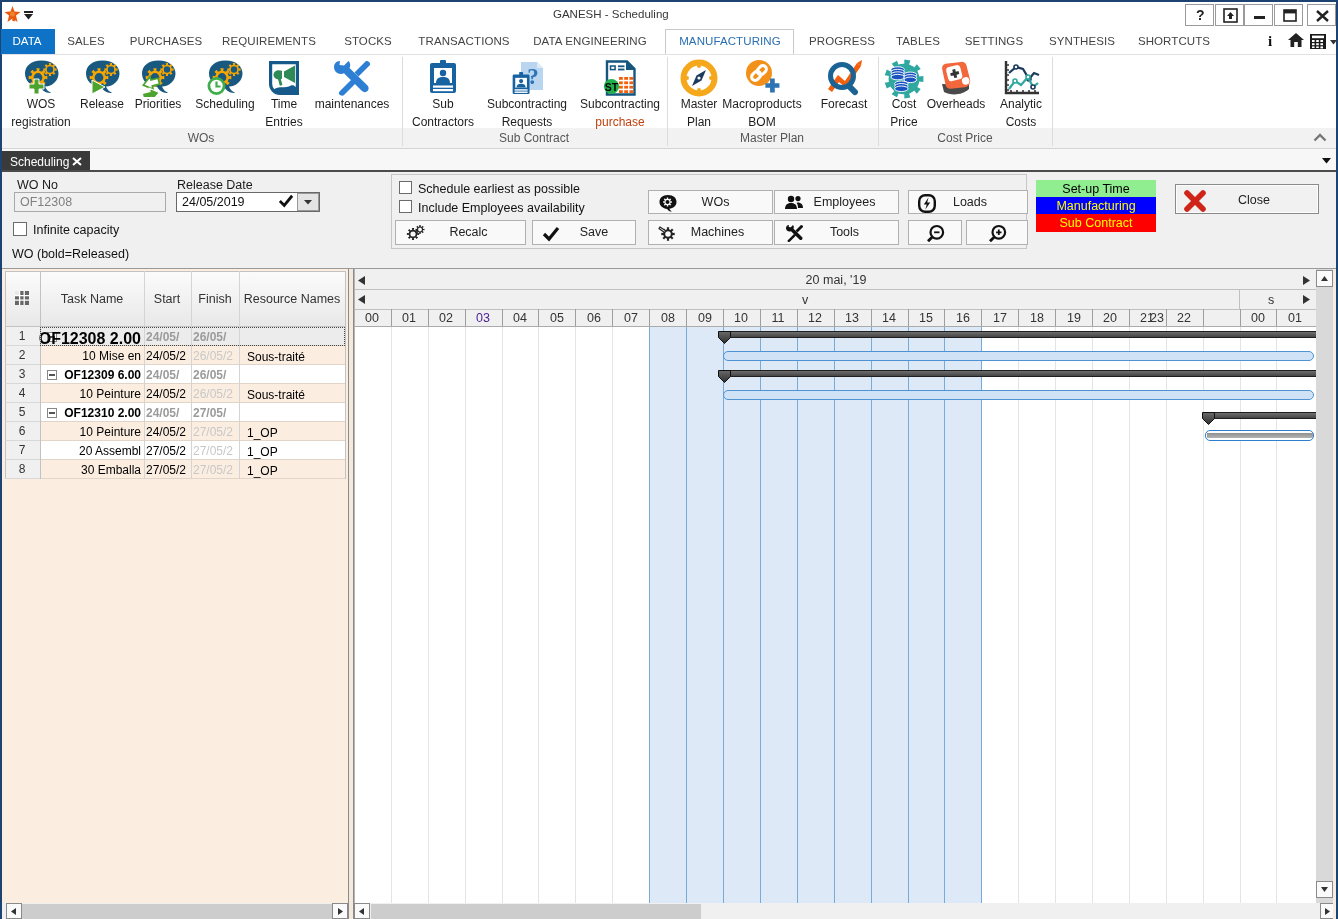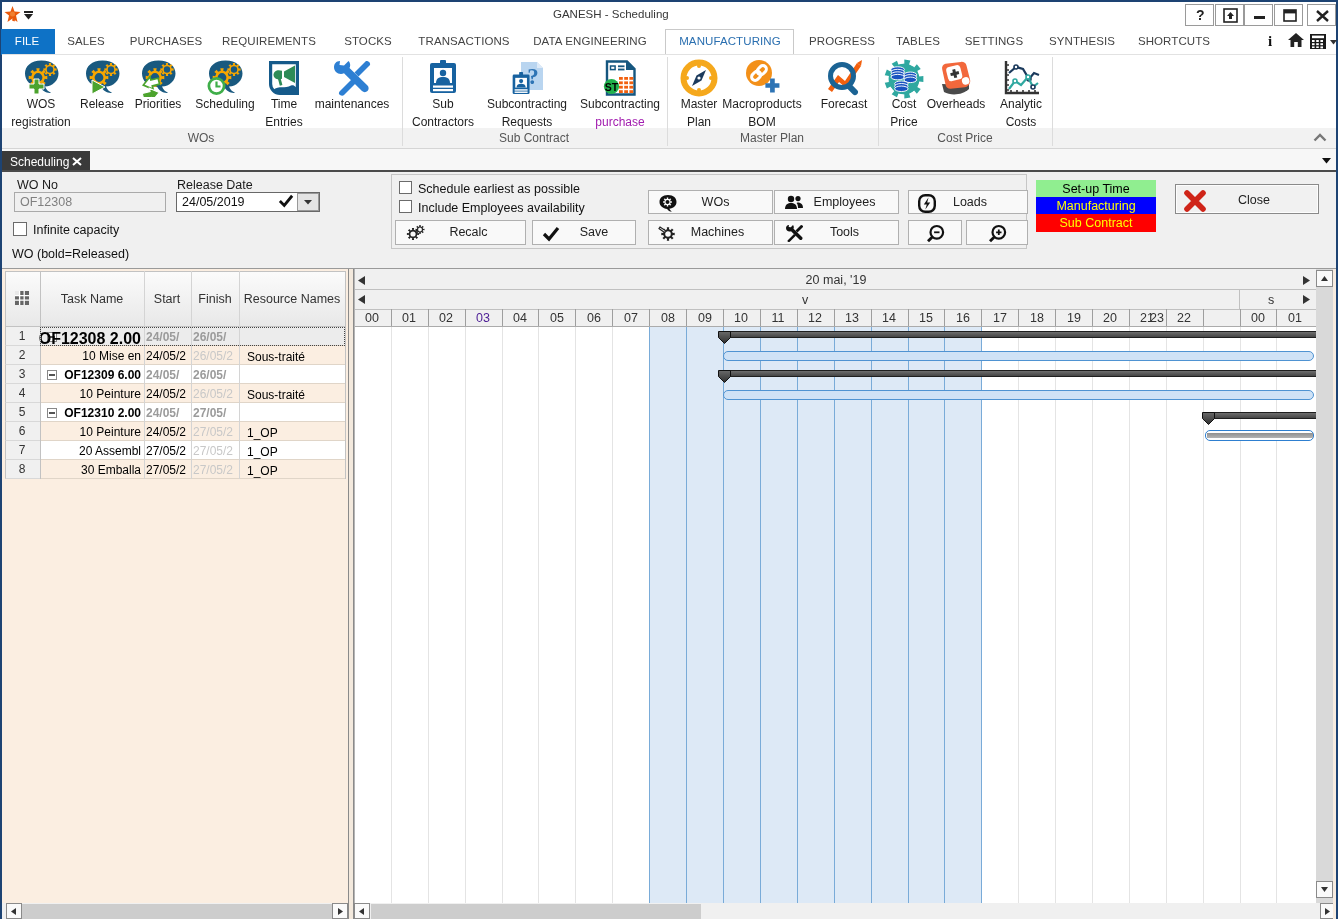--- a/index.html
+++ b/index.html
@@ -45,21 +45,21 @@
       </svg>
     </div>
 <div class="a" style="left:1307px;top:4px;width:29px;height:22px;background:#fff;border:1px solid #9a9a9a;">
       <svg class="a" style="left:8px;top:5px" width="13" height="12" viewBox="0 0 13 12">
         <path d="M1 1 L12 11 M12 1 L1 11" stroke="#222" stroke-width="2.4"></path>
       </svg>
     </div>
 
 <div class="a" style="left:2px;top:28px;width:1334px;height:27px;background:#fff;"></div>
 <div class="a" style="left:1px;top:29px;width:54px;height:26px;background:#0e72c6;"></div>
-<div class="txt" style="left:27px;top:35px;transform:translateX(-50%);font-size:11.5px;color:#fff;">FILE</div>
+<div class="txt" style="left:27px;top:35px;transform:translateX(-50%);font-size:11.5px;color:#fff;">DATA</div>
 
 <div class="txt" style="left:86px;top:35px;transform:translateX(-50%);font-size:11.5px;color:#444;letter-spacing:0.1px;">SALES</div>
 <div class="txt" style="left:166px;top:35px;transform:translateX(-50%);font-size:11.5px;color:#444;letter-spacing:0.1px;">PURCHASES</div>
 <div class="txt" style="left:269px;top:35px;transform:translateX(-50%);font-size:11.5px;color:#444;letter-spacing:0.1px;">REQUIREMENTS</div>
 <div class="txt" style="left:368px;top:35px;transform:translateX(-50%);font-size:11.5px;color:#444;letter-spacing:0.1px;">STOCKS</div>
 <div class="txt" style="left:464px;top:35px;transform:translateX(-50%);font-size:11.5px;color:#444;letter-spacing:0.1px;">TRANSACTIONS</div>
 <div class="txt" style="left:590px;top:35px;transform:translateX(-50%);font-size:11.5px;color:#444;letter-spacing:0.1px;">DATA ENGINEERING</div>
 <div class="txt" style="left:842px;top:35px;transform:translateX(-50%);font-size:11.5px;color:#444;letter-spacing:0.1px;">PROGRESS</div>
 <div class="txt" style="left:918px;top:35px;transform:translateX(-50%);font-size:11.5px;color:#444;letter-spacing:0.1px;">TABLES</div>
 <div class="txt" style="left:994px;top:35px;transform:translateX(-50%);font-size:11.5px;color:#444;letter-spacing:0.1px;">SETTINGS</div>
@@ -198,21 +198,21 @@
         <rect x="16.0" y="26.8" width="3.8" height="2.8" fill="#f2600e"></rect>
         <rect x="21.2" y="26.8" width="3.8" height="2.8" fill="#f2600e"></rect>
         <rect x="26.4" y="26.8" width="3.8" height="2.8" fill="#f2600e"></rect>
         <rect x="16.0" y="31.200000000000003" width="3.8" height="2.8" fill="#f2600e"></rect>
         <rect x="21.2" y="31.200000000000003" width="3.8" height="2.8" fill="#f2600e"></rect>
         <rect x="26.4" y="31.200000000000003" width="3.8" height="2.8" fill="#f2600e"></rect>
 <circle cx="8.5" cy="27.5" r="7.6" fill="#21b14c"></circle>
 <text x="8.5" y="31.5" text-anchor="middle" font-family="Liberation Sans" font-size="10.5" font-weight="bold" fill="#000">ST</text>
 </svg></div>
     <div class="txt" style="left:620px;top:97px;transform:translateX(-50%);font-size:12px;color:#1e1e1e;">Subcontracting</div>
-    <div class="txt" style="left:620px;top:115px;transform:translateX(-50%);font-size:12px;color:#a21caf;">purchase</div>
+    <div class="txt" style="left:620px;top:115px;transform:translateX(-50%);font-size:12px;color:#c2410c;">purchase</div>
 <div class="a" style="left:680px;top:59px;"><svg width="38" height="38" viewBox="0 0 38 38">
 <circle cx="19" cy="19" r="15.5" fill="#fff" stroke="#f5a81c" stroke-width="6"></circle>
 <circle cx="19" cy="7" r="2" fill="#f5a81c"></circle>
         <circle cx="19" cy="31" r="2" fill="#f5a81c"></circle>
 <circle cx="7" cy="19" r="2" fill="#f5a81c"></circle>
         <circle cx="31" cy="19" r="2" fill="#f5a81c"></circle>
 <path d="M26 11 L21.5 21.5 L12 27 L16.5 16.5 Z" fill="#1b3a5c"></path>
 <circle cx="19" cy="19" r="1.6" fill="#fff"></circle>
 </svg></div>
     <div class="txt" style="left:699px;top:97px;transform:translateX(-50%);font-size:12px;color:#1e1e1e;">Master</div>

